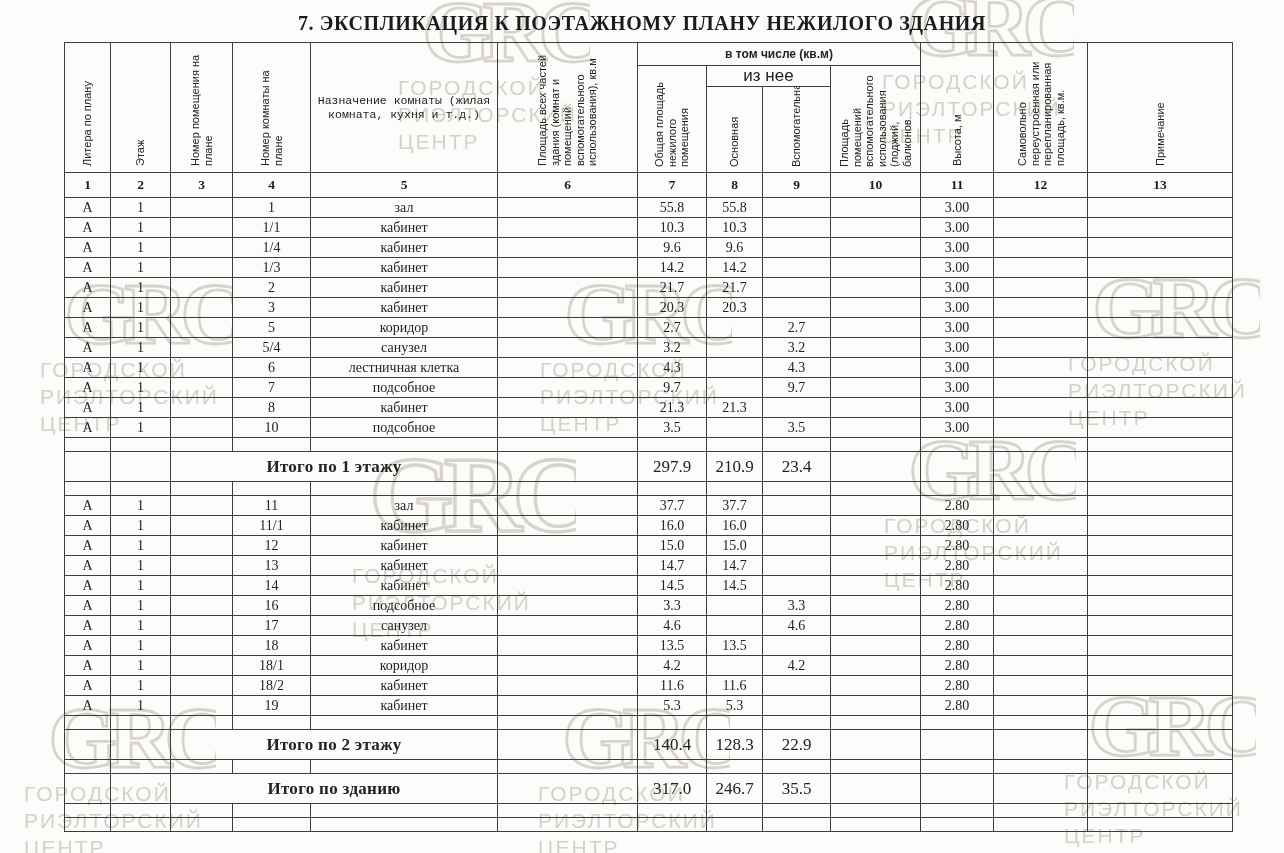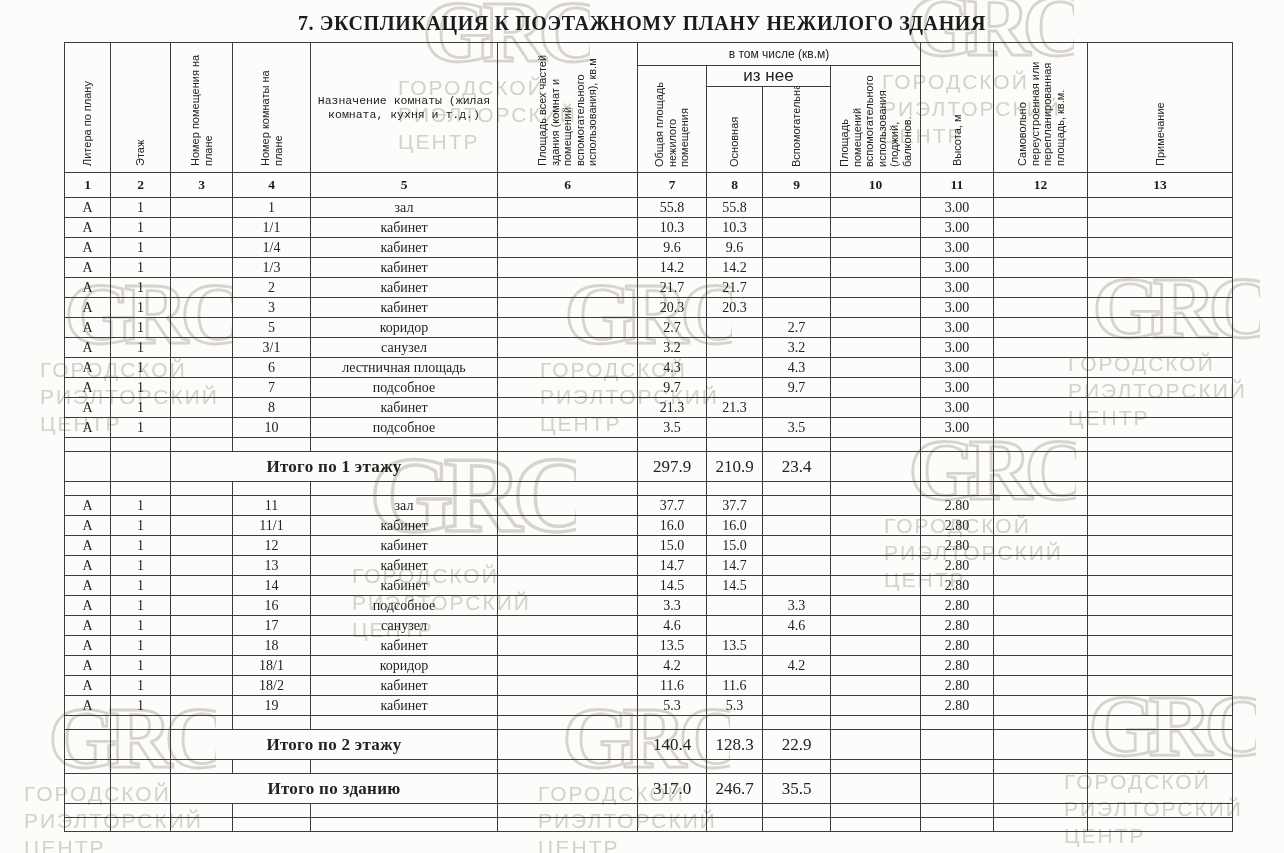--- a/index.html
+++ b/index.html
@@ -42,21 +42,21 @@
     border:1px solid #3d3d3d; padding:0 2px;
     color:#222; background:transparent;
     overflow:hidden;
   }
   thead th {
     font-weight:normal;
     font-family:"Liberation Sans", sans-serif;
     font-size:11px; color:#333;
     vertical-align:middle; text-align:center;
   }
-  tr.b1 th.band { height:22px; font-size:12px; }
+  tr.b1 th.band { height:22px; font-size:12px;font-weight:bold; }
   tr.b2 { height:21px; }
   tr.b2 th.band { font-size:17px; }
   tr.b3 { height:86px; }
 
   .vtext {
     writing-mode:vertical-rl;
     transform:rotate(180deg);
     display:inline-block;
     line-height:12.5px;
     text-align:left;
@@ -327,37 +327,37 @@
           <td>2.7</td>
           <td></td>
           <td>3.00</td>
           <td></td>
           <td></td>
         </tr>
         <tr class="drow">
           <td>А</td>
           <td>1</td>
           <td></td>
-          <td>3/1</td>
+          <td>5/4</td>
           <td>санузел</td>
           <td></td>
           <td>3.2</td>
           <td></td>
           <td>3.2</td>
           <td></td>
           <td>3.00</td>
           <td></td>
           <td></td>
         </tr>
         <tr class="drow">
           <td>А</td>
           <td>1</td>
           <td></td>
           <td>6</td>
-          <td>лестничная площадь</td>
+          <td>лестничная клетка</td>
           <td></td>
           <td>4.3</td>
           <td></td>
           <td>4.3</td>
           <td></td>
           <td>3.00</td>
           <td></td>
           <td></td>
         </tr>
         <tr class="drow">

